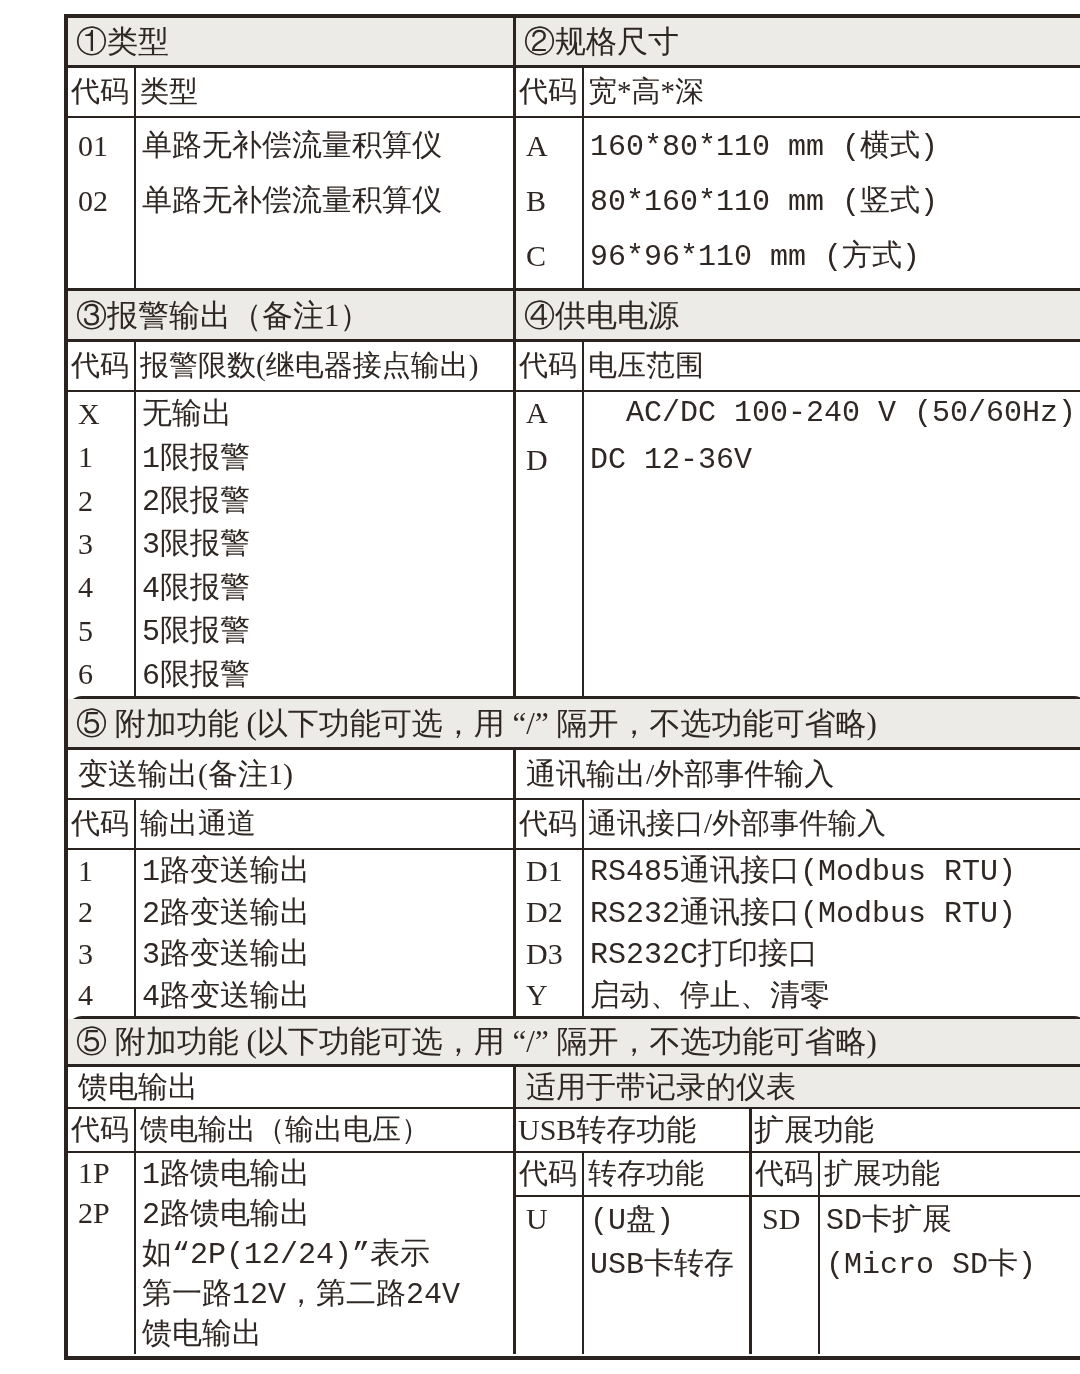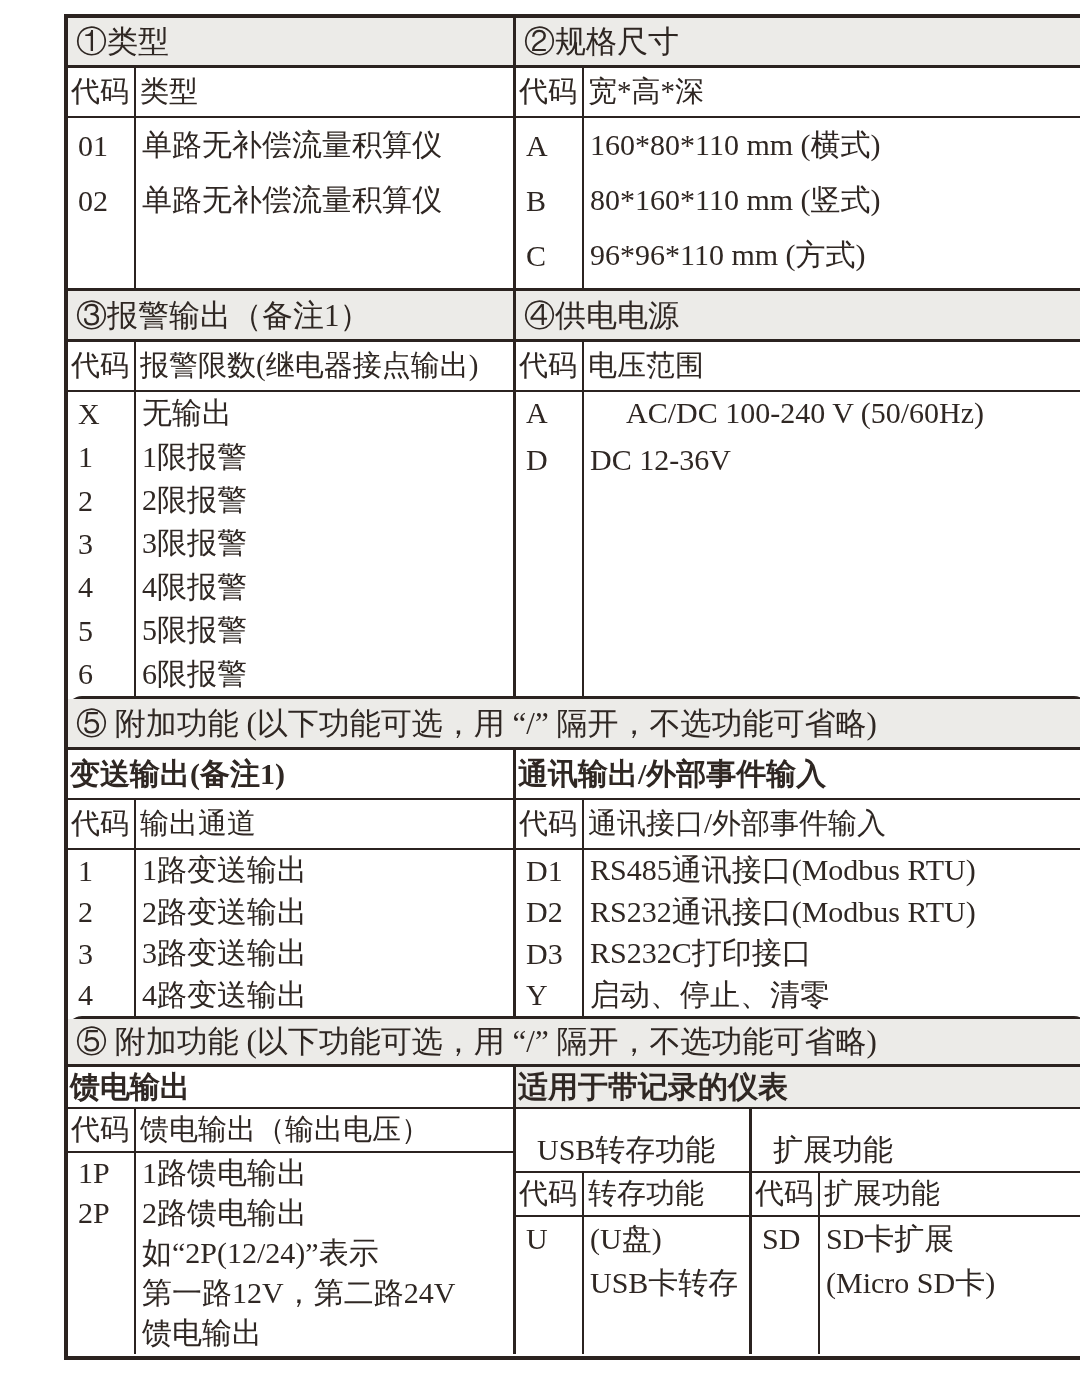--- a/index.html
+++ b/index.html
@@ -30,29 +30,29 @@
     background:var(--hbg);
     border-bottom:3px solid var(--border);
     font-size:31px;line-height:1;
     display:flex;align-items:center;
     padding-left:8px;white-space:nowrap;
     flex:0 0 auto;
   }
   .subhead{
     border-bottom:2px solid var(--border);
     font-size:30px;display:flex;align-items:center;
-    padding-left:2px;white-space:nowrap;flex:0 0 auto;font-weight:bold;
+    padding-left:10px;white-space:nowrap;flex:0 0 auto;
   }
   .subhead.shaded{background:var(--hbg);}
   .colhead{border-bottom:2px solid var(--border);display:flex;flex:0 0 auto;}
   .code-h{width:68px;border-right:2px solid var(--border);font-size:29px;display:flex;align-items:center;padding-left:3px;white-space:nowrap;}
   .desc-h{flex:1;font-size:29px;display:flex;align-items:center;padding-left:4px;white-space:nowrap;}
   .content{flex:1;display:flex;min-height:0;}
   .ccol{width:68px;border-right:2px solid var(--border);display:grid;grid-auto-rows:1fr;}
-  .dcol{flex:1;display:grid;grid-auto-rows:1fr;}
+  .dcol{flex:1;display:grid;grid-auto-rows:1fr;font-family:Liberation Mono, monospace;}
   .cell{font-size:30px;display:flex;align-items:center;padding-left:10px;white-space:nowrap;}
   .dcol .cell{padding-left:6px;}
   
   .block-a{height:270px;}
   .block-a .sec-title{height:50px;}
   .block-a .colhead{height:50px;}
   .block-a .ccol,.block-a .dcol{grid-auto-rows:55px;}
   .block-b{height:408px;}
   .block-b .sec-title{height:51px;}
   .block-b .colhead{height:50px;}
@@ -64,21 +64,21 @@
   .block-d .sec-title{height:48px;}
   .block-d .subhead{height:42px;}
   .block-d .half-l .colhead{height:44px;}
   .block-d .half-l .ccol,.block-d .half-l .dcol{grid-auto-rows:40px;}
   .inner-halves{flex:1;display:flex;min-height:0;}
   
   .groups{flex:1;display:flex;min-height:0;}
   .group{display:flex;flex-direction:column;min-height:0;}
   .group-usb{width:236px;border-right:3px solid var(--border);}
   .group-sd{flex:1;}
-  .group-head{height:44px;border-bottom:2px solid var(--border);font-size:30px;display:flex;align-items:center;padding-left:21px;white-space:nowrap;flex:0 0 auto;margin-top:20px;}
+  .group-head{height:44px;border-bottom:2px solid var(--border);font-size:30px;display:flex;align-items:center;padding-left:2px;white-space:nowrap;flex:0 0 auto;}
   .group .colhead{height:44px;}
   .group .content .ccol,.group .content .dcol{grid-auto-rows:44px;}
 </style>
 </head>
 <body>
 
 <div class="spec-table">
 
   <div class="block block-a">
     <div class="half-l">

